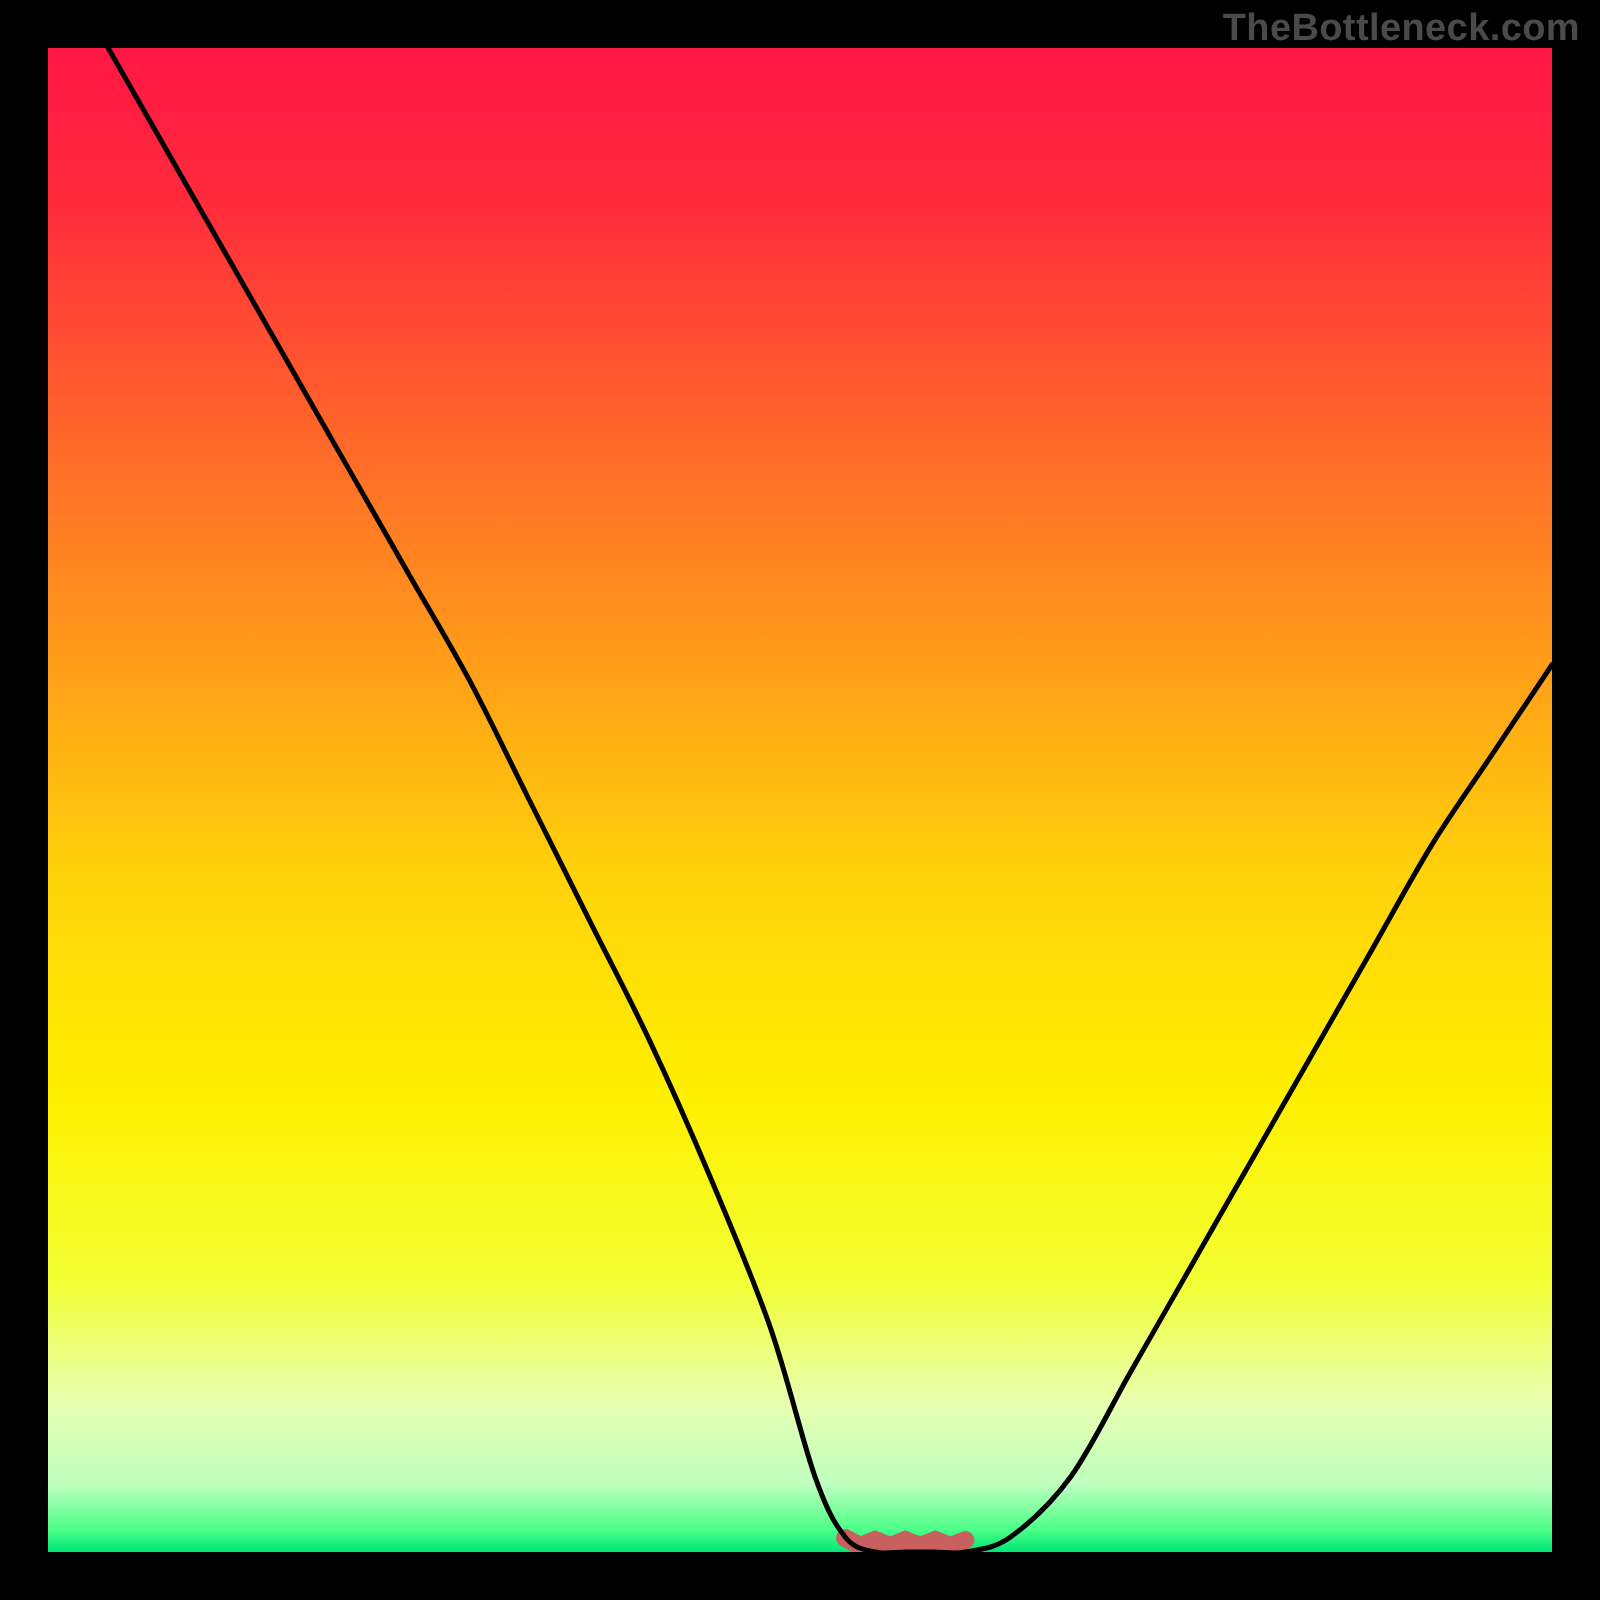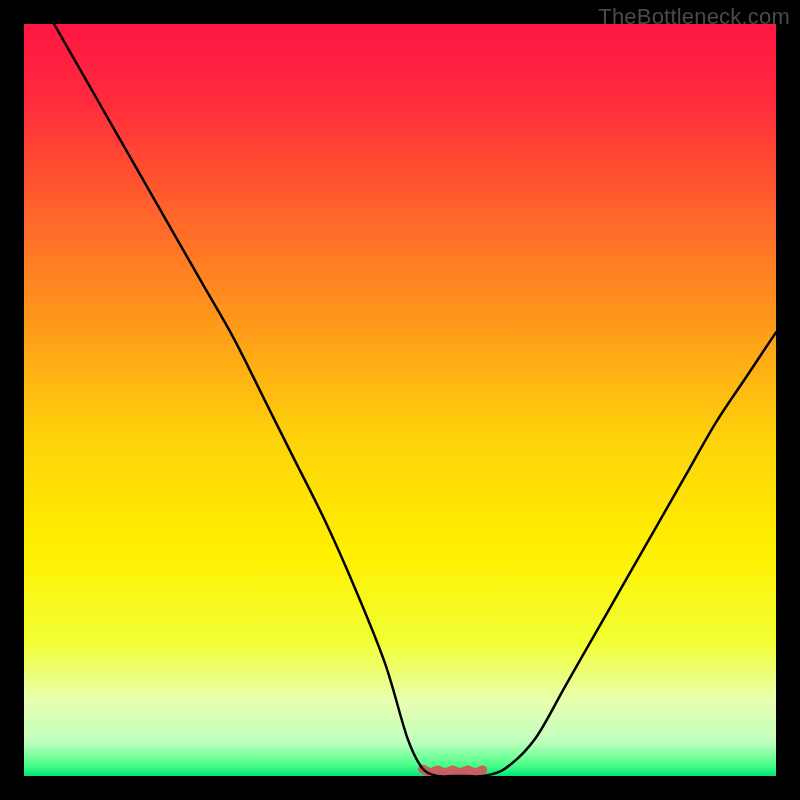--- a/index.html
+++ b/index.html
@@ -13,22 +13,22 @@
     width: 800px;
     height: 800px;
     background: #000;
     overflow: hidden;
   }
   .watermark {
     position: absolute;
     top: 4px;
     right: 10px;
     color: #4a4a4a;
-    font-size: 22px;
-    font-weight: 400;
+    font-size: 19px;
+    font-weight: 700;
     z-index: 50;
     letter-spacing: 0.2px;
   }
   .plot-area {
     position: absolute;
     left: 24px;
     top: 24px;
     width: 752px;
     height: 752px;
   }

